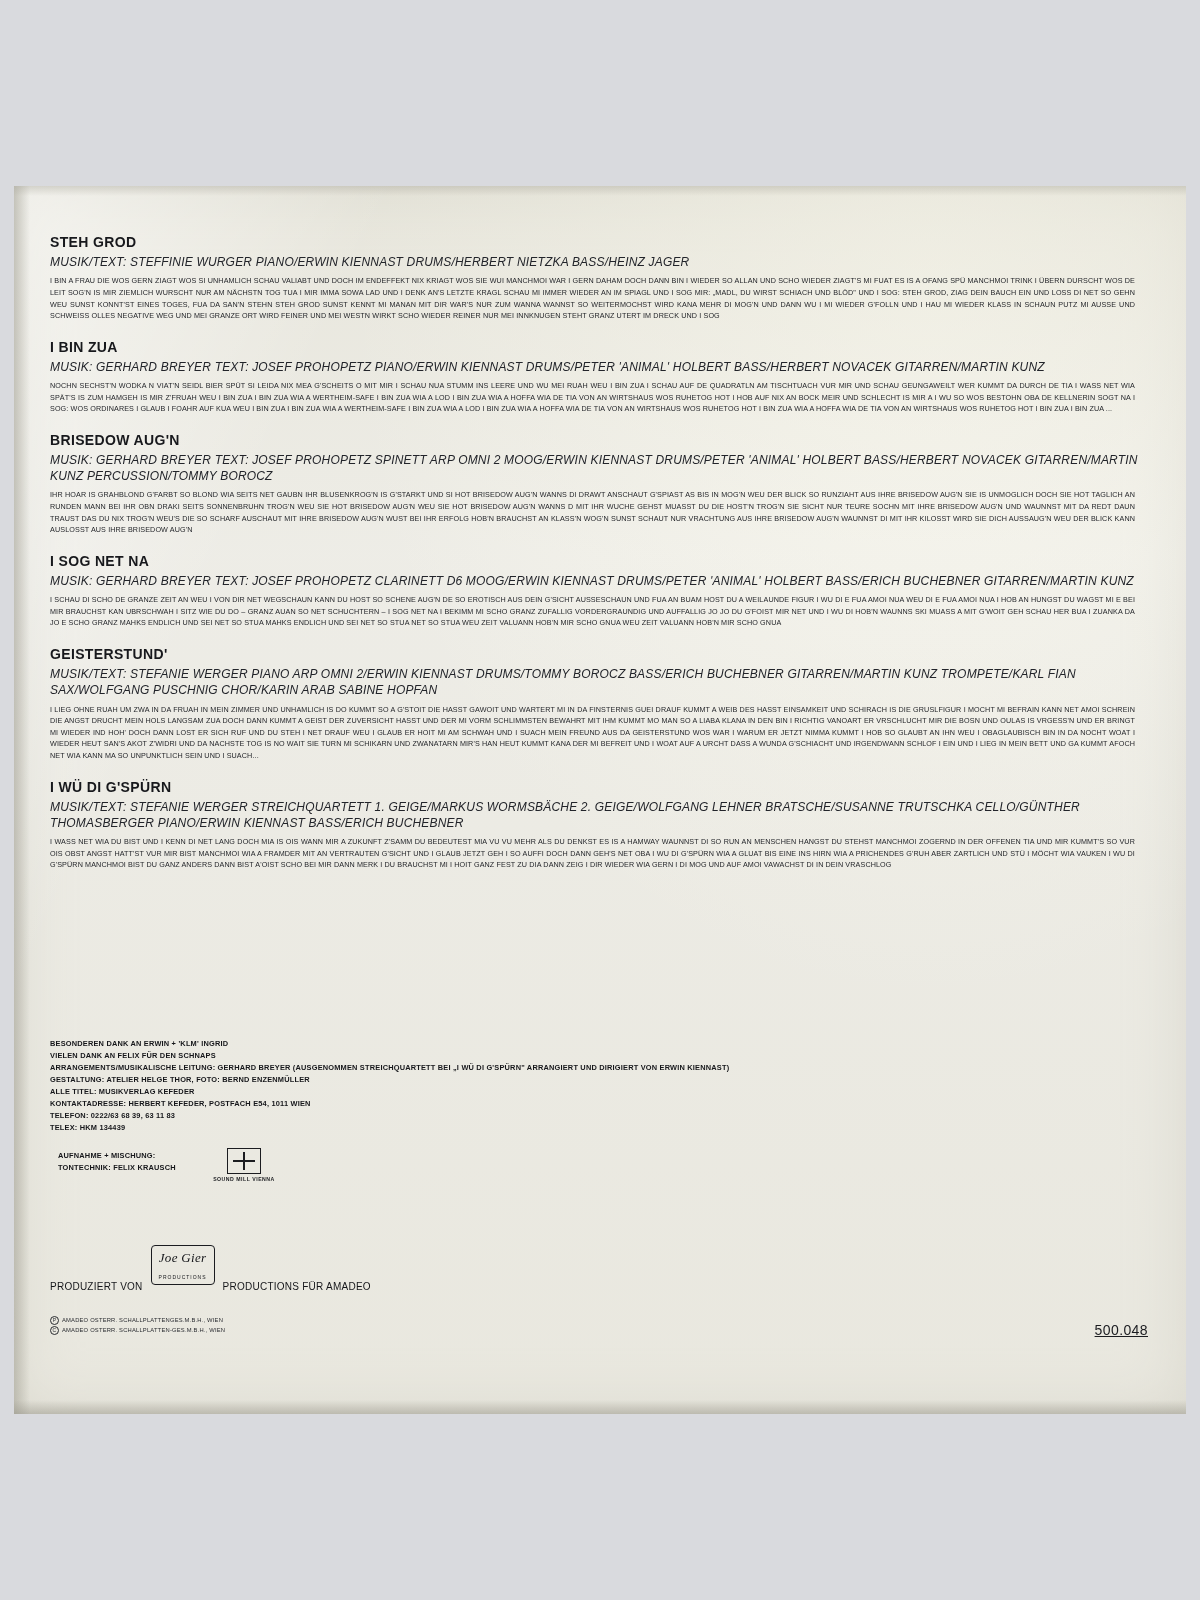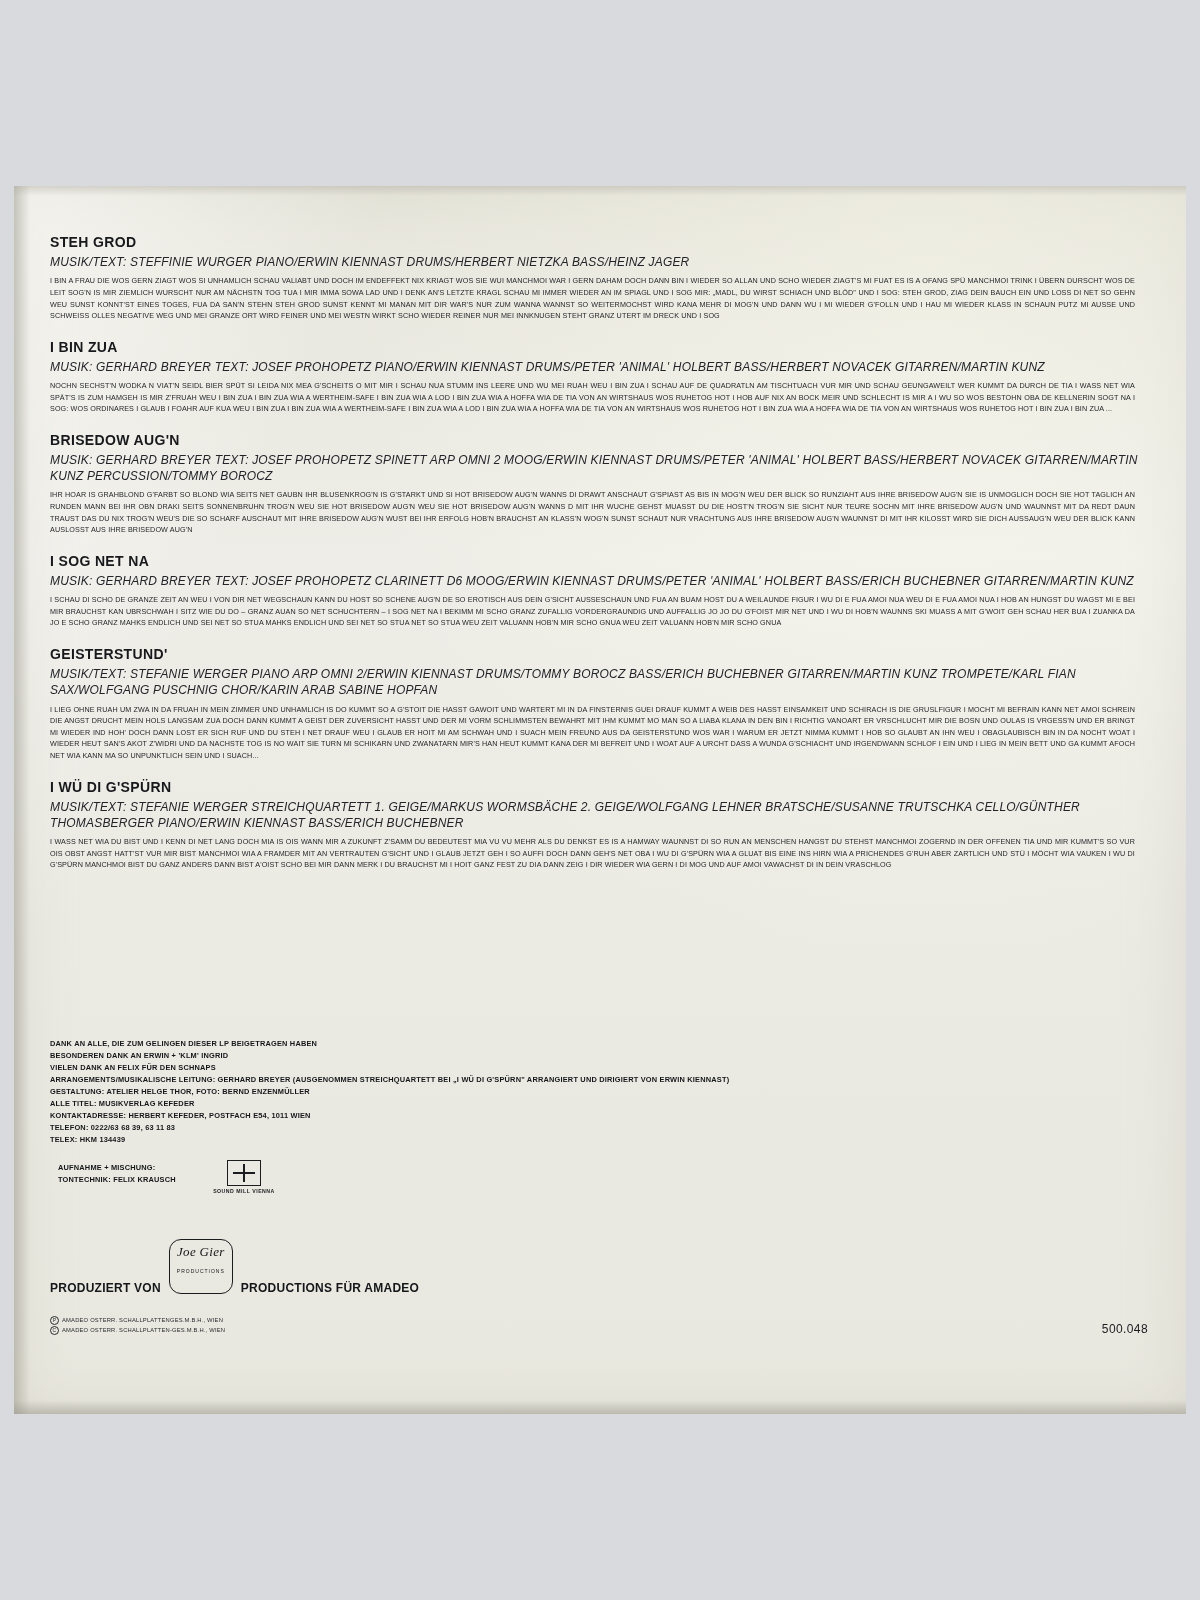--- a/index.html
+++ b/index.html
@@ -157,31 +157,31 @@
   }
   .producer-block {
     position: absolute;
     left: 36px;
     top: 1052px;
     display: flex;
     align-items: center;
     gap: 8px;
   }
   .producer-text {
-    font-size: 12px;
-    font-weight: bold;
+    font-size: 10px;
+    font-weight: normal;
     letter-spacing: 0.25px;
     color: #15161a;
     text-transform: uppercase;
     margin-top: 43px;
   }
   .producer-logo {
     border: 1.3px solid #1b1c20;
-    border-radius: 12px;
-    padding: 3px 7px 16px 7px;
+    border-radius: 4px;
+    padding: 3px 7px 2px 7px;
     text-align: center;
     line-height: 1.05;
   }
   .producer-logo-main {
     font-family: "Liberation Serif", serif;
     font-size: 13px;
     font-style: italic;
     color: #15161a;
     letter-spacing: 0.3px;
   }
@@ -213,23 +213,24 @@
     border: 0.8px solid #2a2c31;
     border-radius: 50%;
     font-size: 5px;
     line-height: 6px;
     text-align: center;
   }
   .catalog {
     position: absolute;
     right: 38px;
     top: 1136px;
-    font-size: 12px;
+    font-size: 14px;
     letter-spacing: 0.4px;
     color: #1b1c20;
+    text-decoration: underline;
   }
 </style>
 </head>
 <body>
 
 <div class="page">
   <div class="sleeve-texture"></div>
   <div class="edge-left"></div>
   <div class="edge-top"></div>
   <div class="edge-bottom"></div>
@@ -268,21 +269,20 @@
 
     <div class="track">
       <div class="track-title">I WÜ DI G'SPÜRN</div>
       <div class="track-credits">MUSIK/TEXT: STEFANIE WERGER STREICHQUARTETT 1. GEIGE/MARKUS WORMSBÄCHE 2. GEIGE/WOLFGANG LEHNER BRATSCHE/SUSANNE TRUTSCHKA CELLO/GÜNTHER THOMASBERGER PIANO/ERWIN KIENNAST BASS/ERICH BUCHEBNER</div>
       <div class="track-lyrics">I WASS NET WIA DU BIST UND I KENN DI NET LANG DOCH MIA IS OIS WANN MIR A ZUKUNFT Z'SAMM DU BEDEUTEST MIA VU VU MEHR ALS DU DENKST ES IS A HAMWAY WAUNNST DI SO RUN AN MENSCHEN HANGST      DU STEHST MANCHMOI ZOGERND IN DER OFFENEN TIA UND MIR KUMMT'S SO VUR OIS OBST ANGST HATT'ST VUR MIR BIST MANCHMOI WIA A FRAMDER MIT AN VERTRAUTEN G'SICHT UND I GLAUB JETZT GEH I SO AUFFI DOCH DANN GEH'S NET OBA I WU DI G'SPÜRN WIA A GLUAT BIS EINE INS HIRN WIA A PRICHENDES G'RUH ABER ZARTLICH UND STÜ I MÖCHT WIA VAUKEN I WU DI G'SPÜRN      MANCHMOI BIST DU GANZ ANDERS DANN BIST A'OIST SCHO BEI MIR DANN MERK I DU BRAUCHST MI I HOIT GANZ FEST ZU DIA DANN ZEIG I DIR WIEDER WIA GERN I DI MOG UND AUF AMOI VAWACHST DI IN DEIN VRASCHLOG</div>
     </div>
 
   </div>
 
   <div class="colophon">
-    <div class="colophon-line">DANK AN ALLE, DIE ZUM GELINGEN DIESER LP BEIGETRAGEN HABEN</div>
     <div class="colophon-line">BESONDEREN DANK AN ERWIN + 'KLM' INGRID</div>
     <div class="colophon-line">VIELEN DANK AN FELIX FÜR DEN SCHNAPS</div>
     <div class="colophon-line">ARRANGEMENTS/MUSIKALISCHE LEITUNG: GERHARD BREYER (AUSGENOMMEN STREICHQUARTETT BEI „I WÜ DI G'SPÜRN" ARRANGIERT UND DIRIGIERT VON ERWIN KIENNAST)</div>
     <div class="colophon-line">GESTALTUNG: ATELIER HELGE THOR, FOTO: BERND ENZENMÜLLER</div>
     <div class="colophon-line">ALLE TITEL: MUSIKVERLAG KEFEDER</div>
     <div class="colophon-line">KONTAKTADRESSE: HERBERT KEFEDER, POSTFACH E54, 1011 WIEN</div>
     <div class="colophon-line">TELEFON: 0222/63 68 39, 63 11 83</div>
     <div class="colophon-line">TELEX: HKM 134439</div>
 
     <div class="studio-block">

